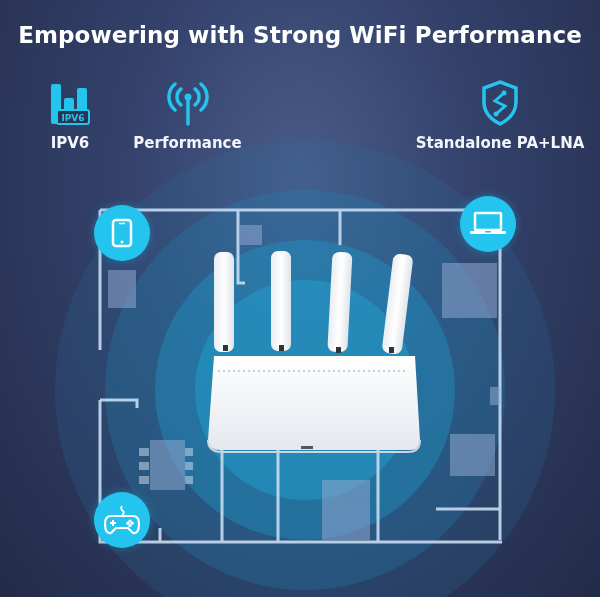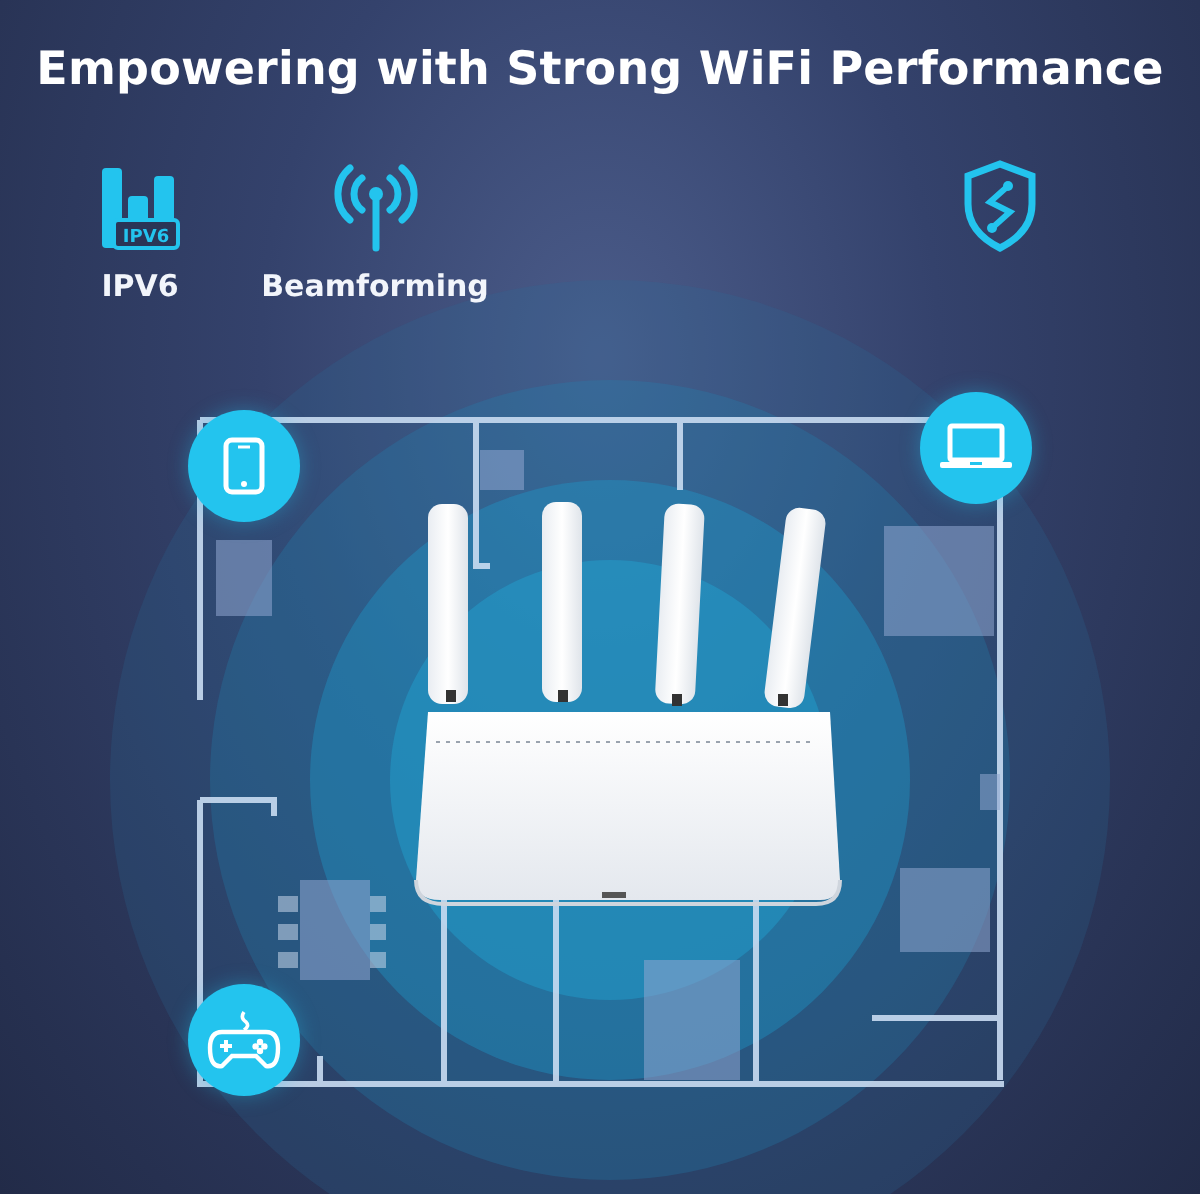--- a/index.html
+++ b/index.html
@@ -130,33 +130,34 @@
           <g stroke="#23c4ee" stroke-width="3.5" fill="none" stroke-linecap="round">
             <path d="M17,9 A10,10 0 0,0 17,25"></path>
             <path d="M31,9 A10,10 0 0,1 31,25"></path>
             <path d="M11,4 A17,17 0 0,0 11,30"></path>
             <path d="M37,4 A17,17 0 0,1 37,30"></path>
             <line x1="24" y1="18" x2="24" y2="44"></line>
           </g>
           <circle cx="24" cy="17" r="3.5" fill="#23c4ee"></circle>
         </svg>
       </div>
-      <div class="lbl">Beamforming</div>
+      <div class="lbl">Performance</div>
     </div>
 
 
     <div class="feature" style="left:415px; width:170px;">
       <div class="ico">
         <svg width="40" height="46" viewBox="0 0 40 46">
           <path d="M20,2 L36,8 L36,22 Q36,36 20,44 Q4,36 4,22 L4,8 Z" fill="none" stroke="#23c4ee" stroke-width="3.5"></path>
           <path d="M24,13 L15,21 L25,26 L16,34" fill="none" stroke="#23c4ee" stroke-width="3" stroke-linecap="round"></path>
           <circle cx="24" cy="13" r="2.5" fill="#23c4ee"></circle>
           <circle cx="16" cy="34" r="2.5" fill="#23c4ee"></circle>
         </svg>
       </div>
+      <div class="lbl">Standalone PA+LNA</div>
     </div>
   </div>
 
   <div class="badge" style="left:94px; top:205px;">
     <svg width="22" height="30" viewBox="0 0 22 30">
       <rect x="2" y="2" width="18" height="26" rx="3" fill="none" stroke="#ffffff" stroke-width="2.5"></rect>
       <line x1="8" y1="5.5" x2="14" y2="5.5" stroke="#ffffff" stroke-width="1.5"></line>
       <circle cx="11" cy="24" r="1.5" fill="#ffffff"></circle>
     </svg>
   </div>

